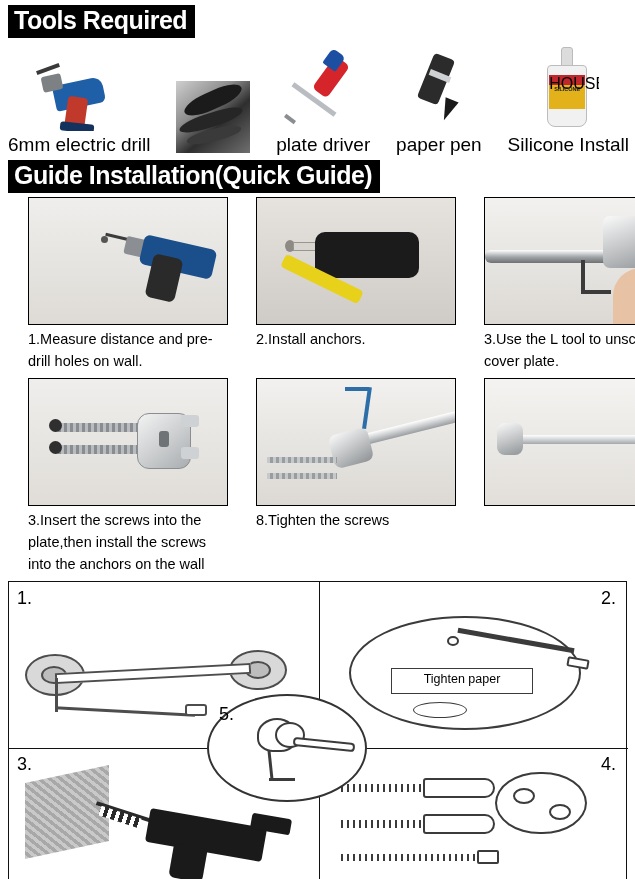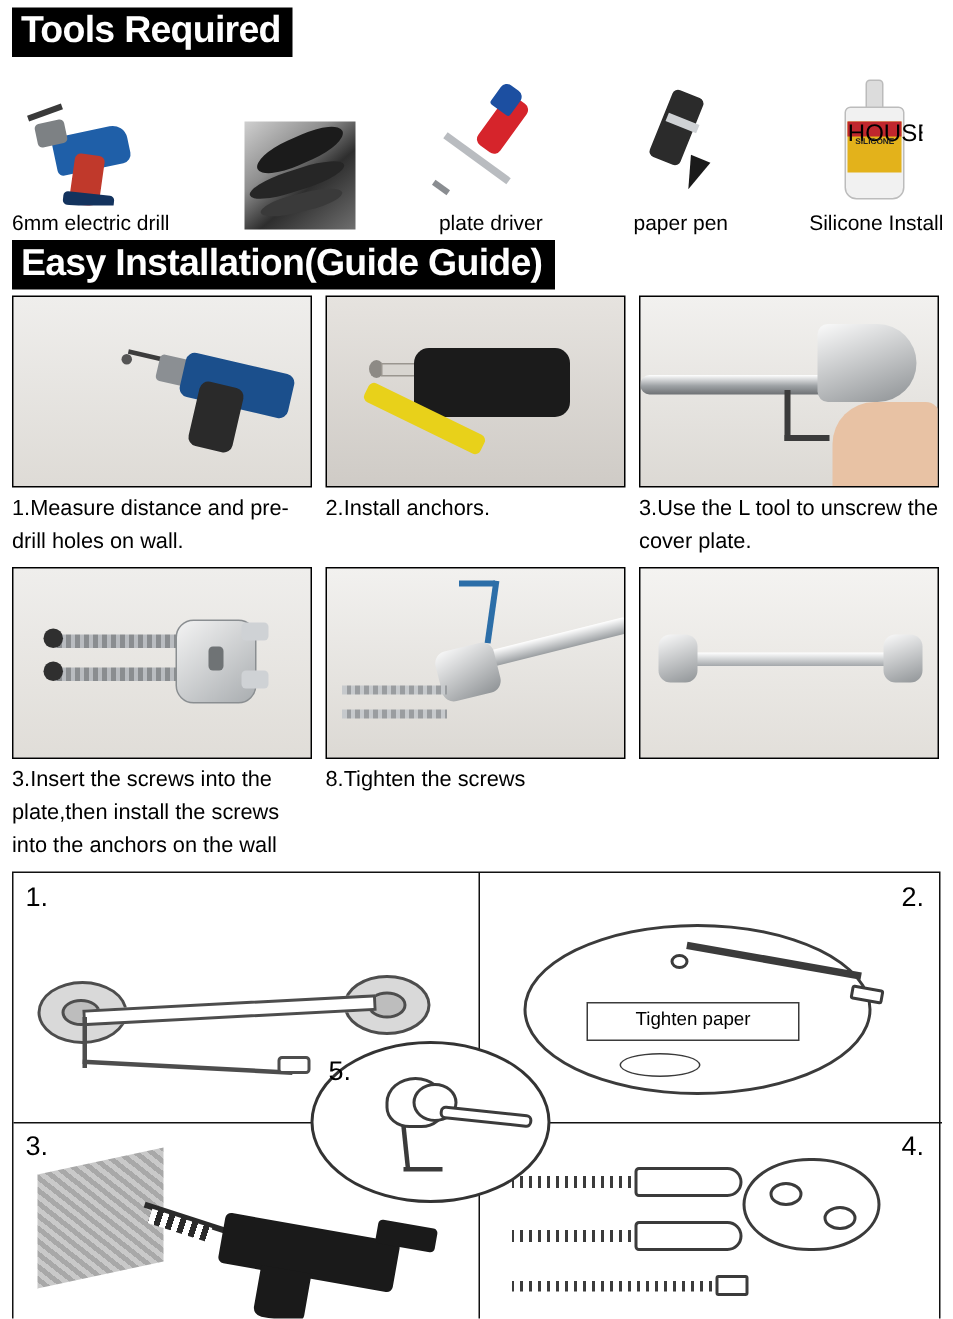--- a/index.html
+++ b/index.html
@@ -40,21 +40,21 @@
     display: flex;
     flex-direction: column;
     align-items: center;
     justify-content: flex-end;
   }
   .tool-img {
     position: relative;
     overflow: hidden;
   }
   .tool-label {
-    font-size: 14px;
+    font-size: 19px;
     text-align: center;
     margin-top: 3px;
     white-space: nowrap;
   }
 
   
   .drill { width: 86px; height: 78px; }
   .drill .body {
     position: absolute; left: 18px; top: 28px;
     width: 50px; height: 26px; background: #1f5fa8;
@@ -163,21 +163,21 @@
   .seal .nozzle {
     position: absolute; left: 24px; top: 2px; width: 12px; height: 20px;
     background: #dcdcdc; border: 1px solid #bbb; border-radius: 3px 3px 0 0;
   }
 
   
   .grid {
     padding: 4px 8px 0 8px;
   }
   .grid-row { display: flex; gap: 8px; }
-  .cell { width: 240px; }
+  .cell { width: 240px; margin-left: 20px; }
   .photo {
     width: 200px; height: 128px;
     border: 1px solid #000;
     background: #e9e7e4;
     position: relative; overflow: hidden;
   }
   .caption {
     font-size: 14.5px;
     line-height: 22px;
     margin: 3px 0 0 0;
@@ -360,21 +360,21 @@
         <div class="lblbox"></div>
         <div class="red">HOUSEHOLD</div>
         <div class="txt">SILICONE</div>
       </div>
       <div class="tool-label">Silicone Install</div>
     </div>
 
   </div>
 
   
-  <div class="section-bar bar-easy">Easy Installation(Guide Guide)</div>
+  <div class="section-bar bar-easy">Guide Installation(Quick Guide)</div>
 
   <div class="grid">
 
     <div class="grid-row">
 
       <div class="cell">
         <div class="photo p1">
           <div class="dhole"></div>
             <div class="dbit"></div>
             <div class="dchuck"></div>

